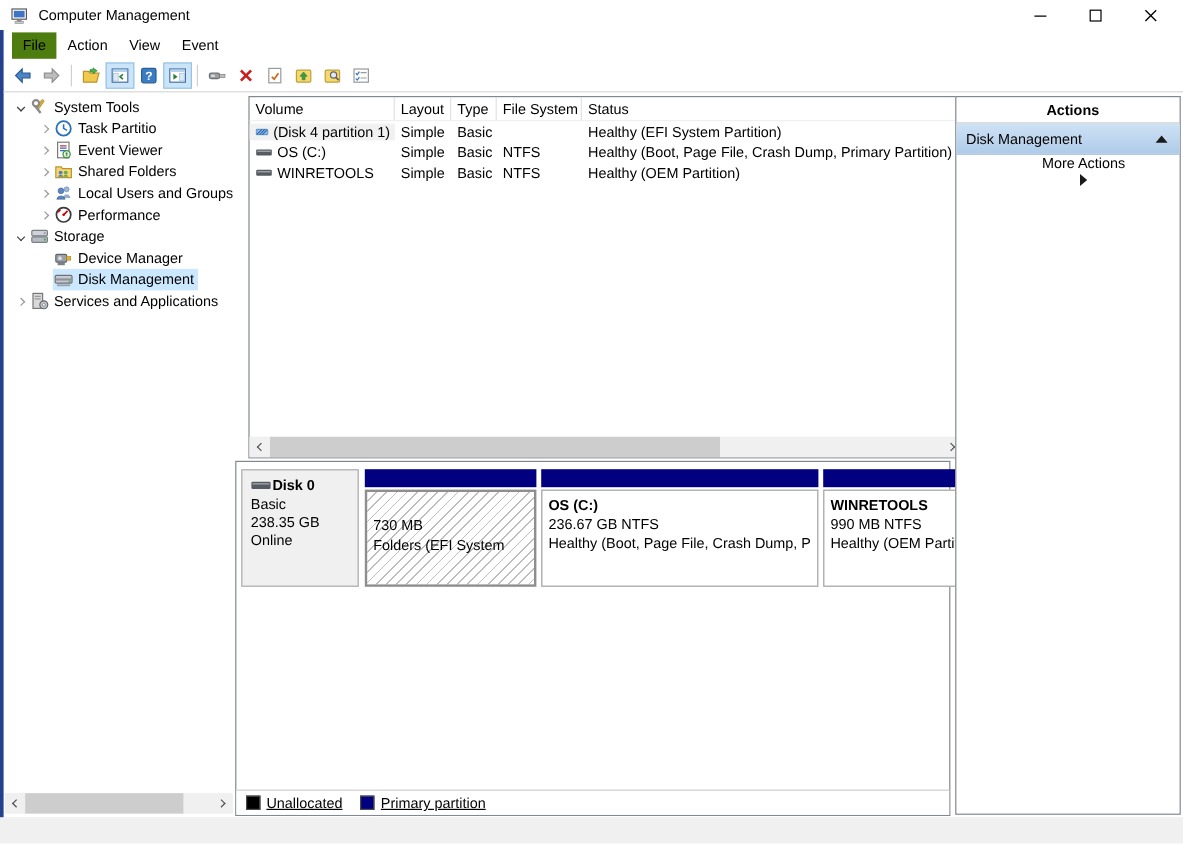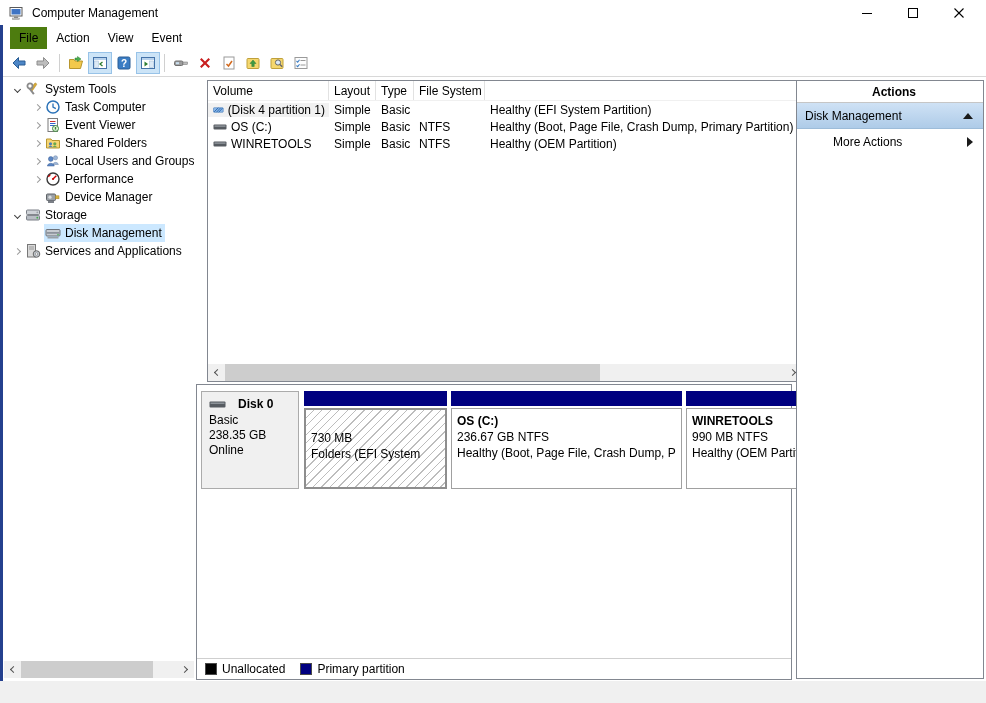--- a/index.html
+++ b/index.html
@@ -62,40 +62,40 @@
   .c-type { width: 38px; flex: 0 0 38px; }
   .c-fs { width: 71px; flex: 0 0 71px; }
   .c-status { flex: 1; }
   .vrow.focused .c-volume { background: #f1f1f1; }
   .top-hscroll { position: absolute; left: 0; bottom: 0; width: 594px; height: 17px; display: flex; background: #f0f0f0; }
 
   
   .bottom-pane { position: absolute; left: 196px; top: 384px; width: 596px; height: 296px; border: 1px solid #828790; background: #fff; }
   .disk-row { position: absolute; left: 4px; top: 6px; height: 98px; display: flex; }
   .disk-info { width: 98px; flex: 0 0 98px; background: #f0f0f0; border: 1px solid #ababab; padding: 5px 2px 0 7px; margin-right: 5px; }
-  .disk-title { display: flex; align-items: center; gap: 12px; font-weight: bold; margin-bottom: 2px; }
+  .disk-title { display: flex; align-items: center; gap: 1px; font-weight: bold; margin-bottom: 2px; }
   .disk-line { line-height: 15px; }
   .partition { display: flex; flex-direction: column; margin-right: 4px; }
   .pbar { height: 15px; width: 100%; }
   .pbody { flex: 1; margin-top: 2px; border: 1px solid #a0a0a0; background: #fff; padding: 4px 5px 0 5px; overflow: hidden; }
   .pbody.hatched { border: 2px solid #8e8e8e; background: repeating-linear-gradient(135deg, #fff 0 5px, #bdbdbd 5px 6px); }
   .pline { height: 16px; line-height: 16px; white-space: nowrap; overflow: hidden; }
   .pname { font-weight: bold; }
-  .legend { position: absolute; left: 0; bottom: 0; width: 594px; height: 21px; border-top: 1px solid #cfcfcf; display: flex; align-items: center; padding-left: 8px; gap: 15px; background: #fff; }
+  .legend { position: absolute; left: 0; bottom: 0; width: 594px; height: 21px; border-top: 1px solid #cfcfcf; display: flex; align-items: center; padding-left: 8px; gap: 15px; background: #fff; text-decoration: underline; }
   .leg-item { display: flex; align-items: center; gap: 5px; }
   .swatch { width: 12px; height: 12px; border: 1px solid #4a4a4a; }
 
   
   .actions-panel { position: absolute; left: 796px; top: 80px; width: 188px; height: 599px; border: 1px solid #828790; background: #fff; }
   .actions-header { height: 22px; line-height: 22px; font-weight: bold; padding-left: 8px; border-bottom: 1px solid #c6c6c6; text-align: center; }
   .action-section { height: 26px; display: flex; align-items: center; padding: 0 10px 0 8px; background: linear-gradient(#cfe2f5, #aecbe8); border-bottom: 1px solid #9dbcd9; }
   .action-section .grow, .action-more .grow { flex: 1; }
   .tri-up { width: 0; height: 0; border-left: 5px solid transparent; border-right: 5px solid transparent; border-bottom: 6px solid #1a1a1a; }
   .tri-right { width: 0; height: 0; border-top: 5px solid transparent; border-bottom: 5px solid transparent; border-left: 6px solid #1a1a1a; }
-  .action-more { height: 26px; display: flex; align-items: center; padding: 0 10px 0 36px; }
+  .action-more { height: 26px; display: flex; align-items: center; padding: 0 10px 0 36px; flex-direction: column; }
 
   .bottom-strip { position: absolute; left: 0; top: 681px; width: 986px; height: 22px; background: #f0f0f0; }
 </style>
 </head>
 <body>
 
 <div class="win">
   <div class="left-edge" style="background: rgb(36, 64, 142);"></div>
 
   <div class="titlebar">
@@ -239,21 +239,21 @@
     <div class="trow">
       <span class="pad2"></span>
       <span class="expander">
           <span class="chev"></span>
         </span>
       <span class="tlabel-wrap">
           <svg class="i16" viewBox="0 0 16 16">
             <circle cx="8" cy="8" r="6" fill="#fdfdfd" stroke="#2a72b8" stroke-width="1.5"></circle>
             <path d="M8 4.5 V8 L10.8 9.6" stroke="#2a72b8" stroke-width="1.3" fill="none"></path>
           </svg>
-          <span>Task Computer</span>
+          <span>Task Partitio</span>
         </span>
     </div>
 
     <div class="trow">
       <span class="pad2"></span>
       <span class="expander">
           <span class="chev"></span>
         </span>
       <span class="tlabel-wrap">
           <svg class="i16" viewBox="0 0 16 16">
@@ -312,46 +312,46 @@
             <circle cx="8" cy="8" r="6" fill="#fff" stroke="#3a3a3a" stroke-width="1.4"></circle>
             <path d="M8 8 L11.3 4.8" stroke="#c00" stroke-width="1.4"></path>
             <circle cx="8" cy="8" r="1.1" fill="#c00"></circle>
             <path d="M3.5 6 A5 5 0 0 1 5.5 3.8" stroke="#c00" stroke-width="1.2" fill="none"></path>
           </svg>
           <span>Performance</span>
         </span>
     </div>
 
     <div class="trow">
+      <span class="pad1"></span>
+      <span class="expander">
+          <span class="chev open"></span>
+        </span>
+      <span class="tlabel-wrap">
+          <svg class="i16" viewBox="0 0 16 16">
+            <rect x="1.5" y="3" width="13" height="4.6" rx="1" fill="#cfd3d8" stroke="#7a7f86"></rect>
+            <rect x="1.5" y="8.4" width="13" height="4.6" rx="1" fill="#b8bdc4" stroke="#7a7f86"></rect>
+            <circle cx="12.3" cy="10.7" r="0.9" fill="#3fae49"></circle>
+            <circle cx="12.3" cy="5.3" r="0.9" fill="#9aa0a6"></circle>
+          </svg>
+          <span>Storage</span>
+        </span>
+    </div>
+
+    <div class="trow">
       <span class="pad2"></span>
       <span class="expander"></span>
       <span class="tlabel-wrap">
           <svg class="i16" viewBox="0 0 16 16">
             <rect x="1.5" y="5" width="9" height="6.5" rx="1" fill="#9aa0a6" stroke="#5f6368"></rect>
             <rect x="10.5" y="6.8" width="3.5" height="3" fill="#d5b43c" stroke="#a8822a" stroke-width="0.5"></rect>
             <circle cx="5" cy="8.2" r="1.6" fill="#dadce0"></circle>
             <rect x="3" y="11.5" width="6" height="2.5" fill="#7a7f86"></rect>
           </svg>
           <span>Device Manager</span>
-        </span>
-    </div>
-
-    <div class="trow">
-      <span class="pad1"></span>
-      <span class="expander">
-          <span class="chev open"></span>
-        </span>
-      <span class="tlabel-wrap">
-          <svg class="i16" viewBox="0 0 16 16">
-            <rect x="1.5" y="3" width="13" height="4.6" rx="1" fill="#cfd3d8" stroke="#7a7f86"></rect>
-            <rect x="1.5" y="8.4" width="13" height="4.6" rx="1" fill="#b8bdc4" stroke="#7a7f86"></rect>
-            <circle cx="12.3" cy="10.7" r="0.9" fill="#3fae49"></circle>
-            <circle cx="12.3" cy="5.3" r="0.9" fill="#9aa0a6"></circle>
-          </svg>
-          <span>Storage</span>
         </span>
     </div>
 
     <div class="trow">
       <span class="pad2"></span>
       <span class="expander"></span>
       <span class="tlabel-wrap selected" style="background: rgb(204, 232, 255);">
           <svg class="i16" viewBox="0 0 16 16">
             <rect x="1" y="4.5" width="14" height="6.5" rx="1" fill="#c7cbd1" stroke="#6d727a"></rect>
             <rect x="1.5" y="7" width="13" height="1.8" fill="#8d939c"></rect>
@@ -390,20 +390,21 @@
         <span class="sb-chev right"></span>
       </div>
   </div>
 
   <div class="top-pane">
     <div class="vheader">
       <div class="hcell c-volume">Volume</div>
       <div class="hcell c-layout">Layout</div>
       <div class="hcell c-type">Type</div>
       <div class="hcell c-fs">File System</div>
+      <div class="hcell c-status" style="border-right:none">Status</div>
     </div>
 
     <div class="vrow focused">
       <div class="vcell c-volume">
           <svg width="14" height="12" viewBox="0 0 14 12">
             <rect x="0.5" y="3" width="13" height="6" rx="1" fill="#8db8e8" stroke="#1f5fa8" stroke-width="0.6"></rect>
             <path d="M1.5 8.5 L7 3 M4.5 9 L10 3.2 M7.5 9 L12.5 3.5" stroke="#1f5fa8" stroke-width="1.1"></path>
           </svg>
           <span>(Disk 4 partition 1)</span>
         </div>

